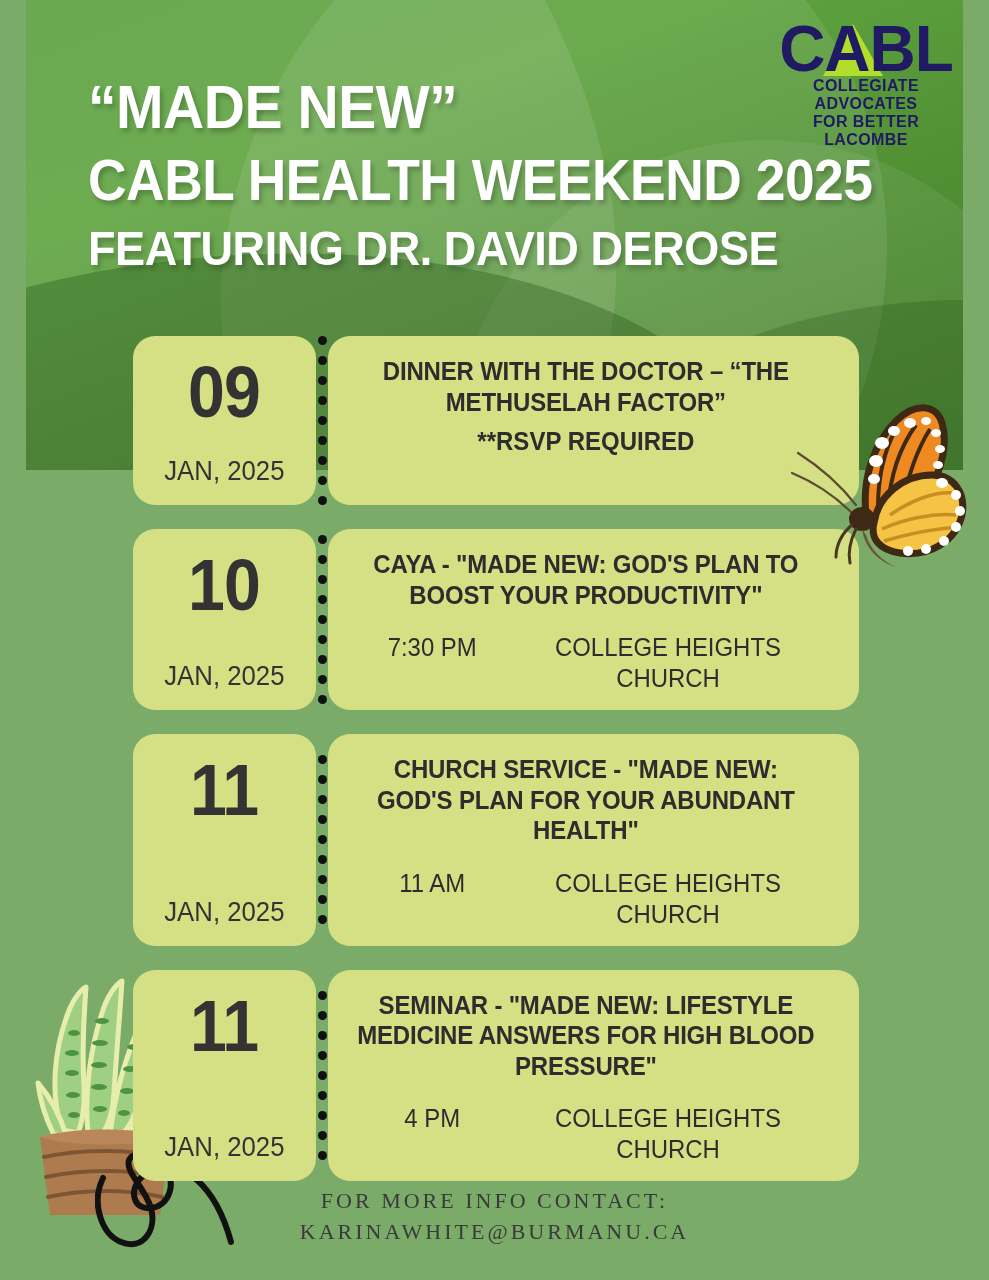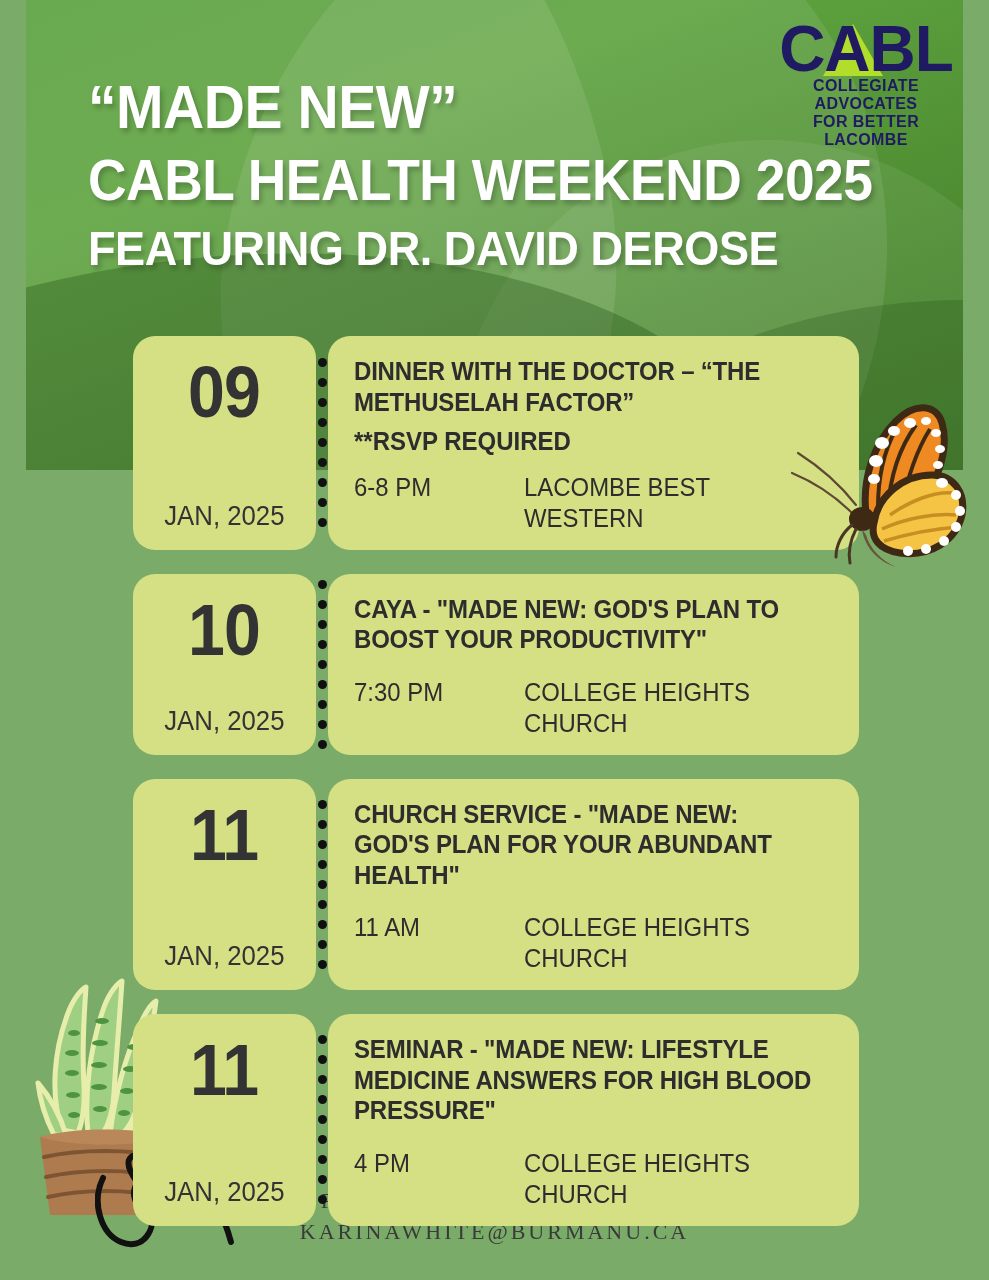--- a/index.html
+++ b/index.html
@@ -230,20 +230,21 @@
   }
   .info-card {
     flex: 1 1 auto;
     background: #d5e085;
     border-radius: 22px;
     padding: 20px 22px 16px 26px;
     box-sizing: border-box;
     display: flex;
     flex-direction: column;
     justify-content: space-between;
+    text-align: center;
   }
   .info-title {
     font-family: "Liberation Sans Narrow", "Liberation Sans", sans-serif;
     font-weight: bold;
     font-size: 25px;
     line-height: 1.22;
     color: #2d2d2d;
     letter-spacing: -0.2px;
     transform: scaleX(0.96);
     transform-origin: left top;
@@ -430,24 +431,20 @@
         <i class="dot"></i>
           <i class="dot"></i>
           <i class="dot"></i>
           <i class="dot"></i>
       </div>
       <div class="info-card">
         <div>
           <div class="info-title">DINNER WITH THE DOCTOR – “THE METHUSELAH FACTOR”</div>
           <div class="info-note">**RSVP REQUIRED</div>
         </div>
-        <div class="info-meta">
-          <div class="info-time">6-8 PM</div>
-          <div class="info-place">LACOMBE BEST WESTERN</div>
-        </div>
       </div>
     </div>
 
     <div class="event-row">
       <div class="date-card">
         <div class="date-day">10</div>
         <div class="date-month">JAN, 2025</div>
       </div>
       <div class="perf">
         <i class="dot"></i>

